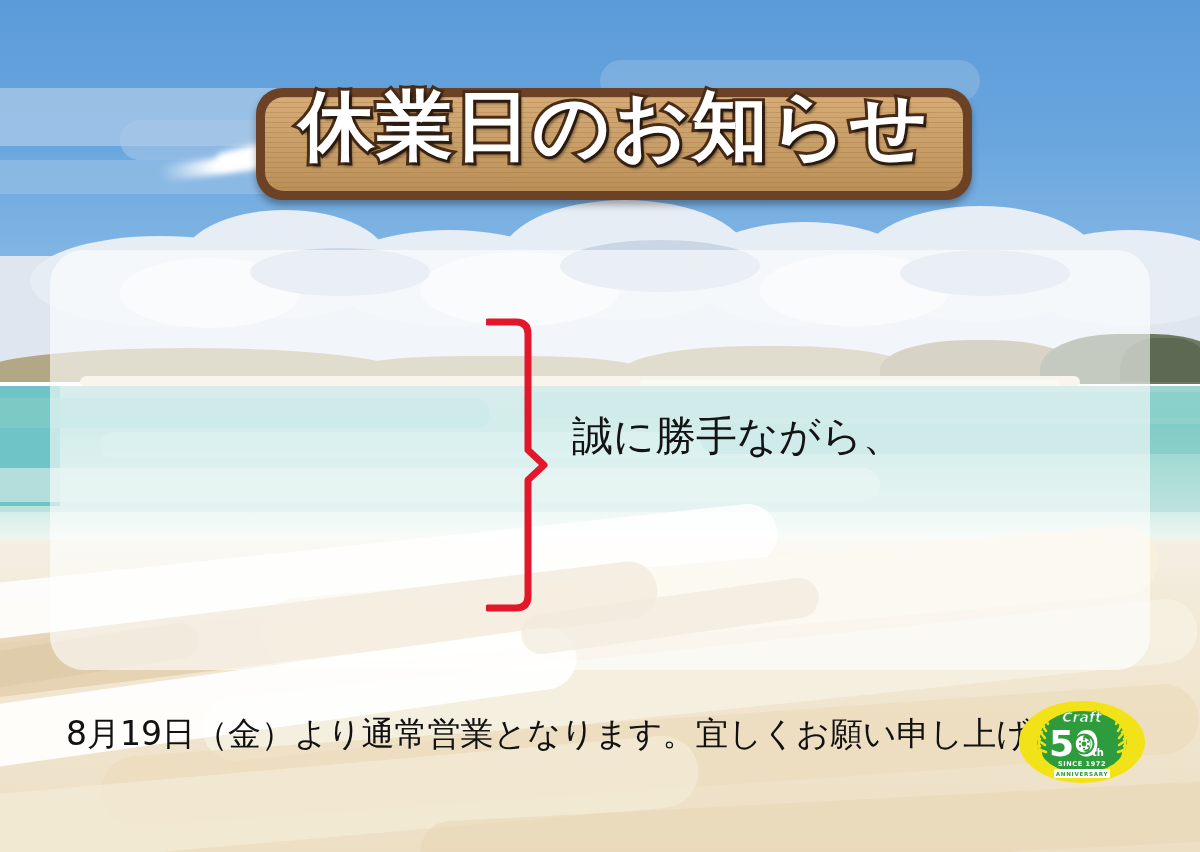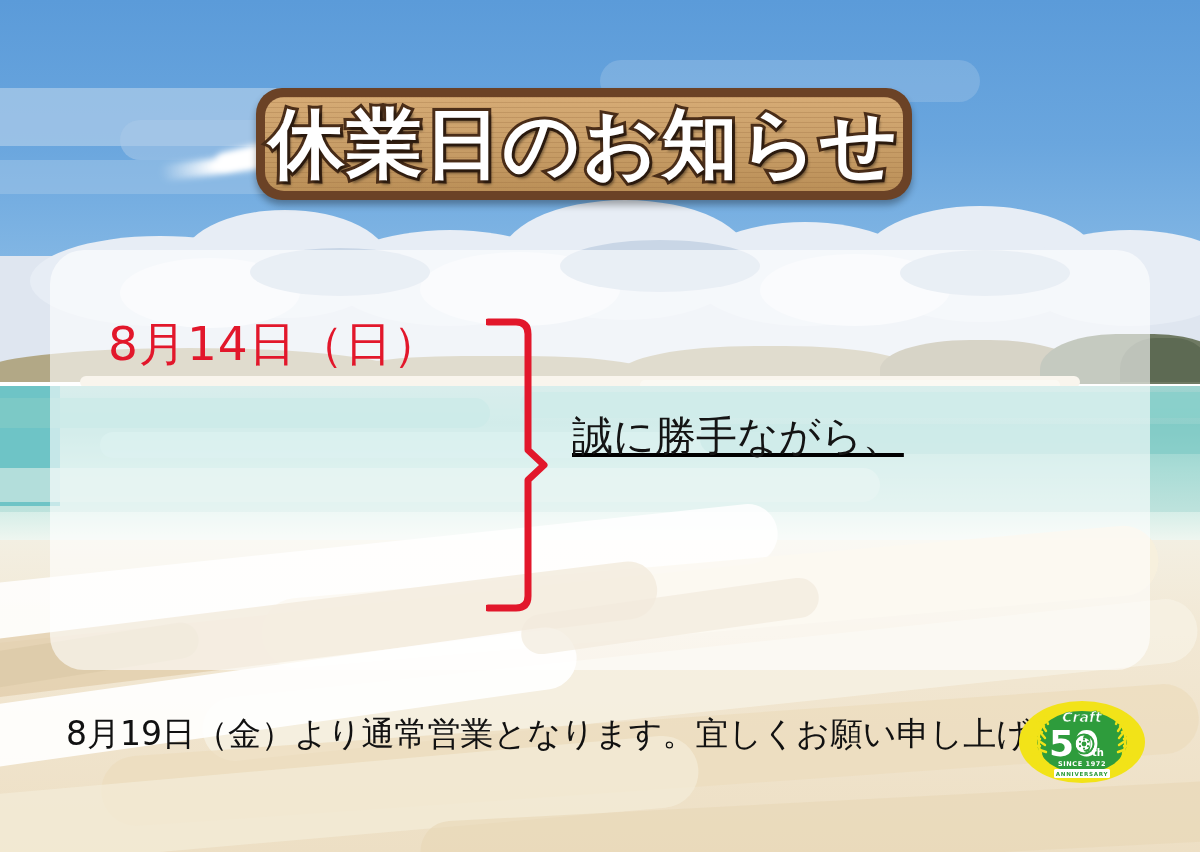--- a/index.html
+++ b/index.html
@@ -89,25 +89,25 @@
   .s7{left:-200px;top:772px;width:900px;height:72px;background:#f4ecd9;opacity:.7;transform:rotate(-5deg);}
   .s8{left:420px;top:800px;width:860px;height:60px;background:#e8d7b6;opacity:.6;transform:rotate(-3deg);}
   .s9{left:520px;top:596px;width:300px;height:40px;background:#e0cca9;opacity:.7;transform:rotate(-8deg);}
   .s10{left:-60px;top:640px;width:260px;height:36px;background:#d9c6a4;opacity:.55;transform:rotate(-9deg);}
 
   
   .panel{position:absolute;left:50px;top:250px;width:1100px;height:420px;
          background:rgba(255,255,255,.60);border-radius:34px;}
 
   
-  .banner{position:absolute;left:256px;top:88px;width:656px;height:112px;
+  .banner{position:absolute;left:256px;top:88px;width:716px;height:112px;
           border-radius:26px;
           background:#6b4226;
           box-shadow:0 5px 7px rgba(0,0,0,.32);
-          display:flex;align-items:center;justify-content:center;}
+          display:flex;align-items:flex-start;justify-content:center;}
   .banner-inner{position:absolute;left:9px;top:9px;right:9px;bottom:9px;
           border-radius:19px;
           background:
             repeating-linear-gradient(180deg,
               rgba(150,105,60,.28) 0px,rgba(150,105,60,.28) 1px,
               rgba(255,255,255,0) 1px,rgba(255,255,255,0) 5px),
             linear-gradient(180deg,#d6ab75 0%,#caa06a 45%,#bb9058 100%);}
   .banner-text{position:relative;z-index:3;
           font-family:"DejaVu Sans","Liberation Sans",sans-serif;
           font-weight:bold;font-size:76px;line-height:1;color:#ffffff;
@@ -120,21 +120,21 @@
   .dates{position:absolute;left:108px;top:312px;width:400px;}
   .date-row{font-family:"DejaVu Sans","Liberation Sans",sans-serif;
             font-size:47px;line-height:63px;color:#1a1a1a;
             letter-spacing:1px;white-space:nowrap;}
   .date-row.holiday{color:#e2172b;}
 
   
   .brace{position:absolute;left:486px;top:318px;width:62px;height:294px;}
 
   
-  .message{position:absolute;left:572px;top:408px;width:600px;text-decoration:underline;}
+  .message{position:absolute;left:572px;top:408px;width:600px;}
   .msg-line{font-family:"DejaVu Sans","Liberation Sans",sans-serif;
             font-size:41px;line-height:57px;color:#141414;white-space:nowrap;}
   .msg-red{color:#e2172b;}
 
   
   .bottom-note{position:absolute;left:66px;top:712px;
             font-family:"DejaVu Sans","Liberation Sans",sans-serif;
             font-size:33px;line-height:44px;color:#111111;white-space:nowrap;}
 
   
@@ -203,21 +203,20 @@
   <div class="sandband s10"></div>
 
   <div class="panel"></div>
 
   <div class="banner">
     <div class="banner-inner"></div>
     <div class="banner-text">休業日のお知らせ</div>
   </div>
 
   <div class="dates">
-    <div class="date-row holiday">8月14日（日）</div>
   </div>
 
   <div class="brace">
     <svg width="62" height="294" viewBox="0 0 62 294" fill="none" xmlns="http://www.w3.org/2000/svg">
       <path d="M2 4 H30 Q42 4 42 16 V132 L58 147 L42 162 V278 Q42 290 30 290 H2" stroke="#e2172b" stroke-width="7" stroke-linecap="round" stroke-linejoin="round" fill="none"></path>
     </svg>
   </div>
 
   <div class="message">
     <div class="msg-line">誠に勝手ながら、</div>

